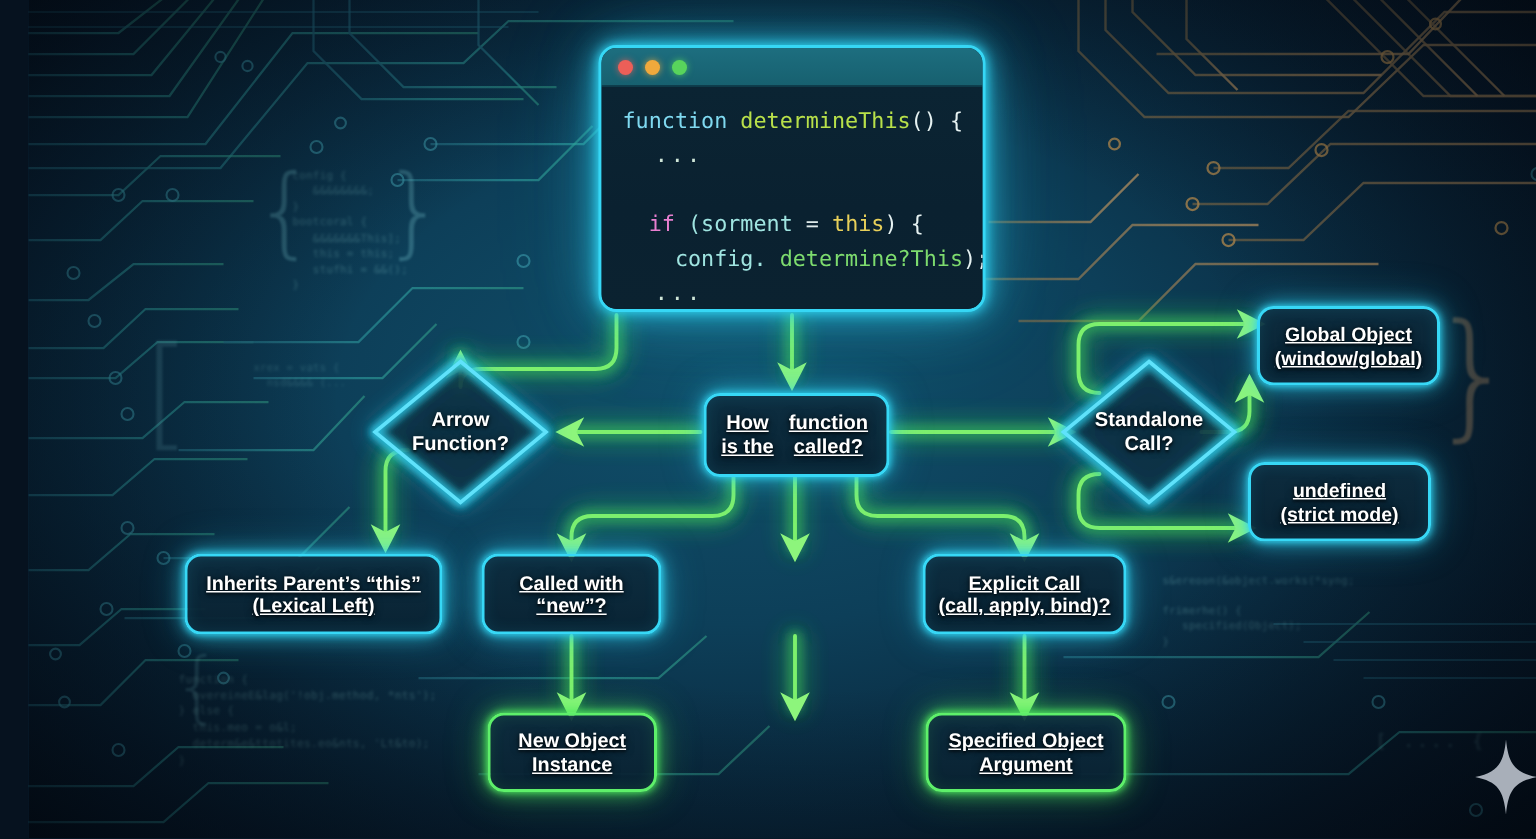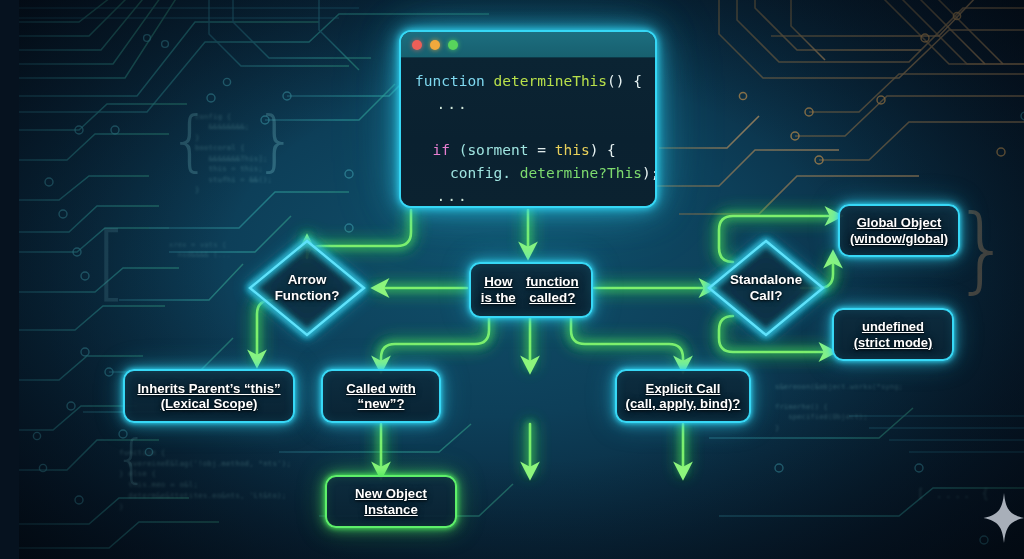--- a/index.html
+++ b/index.html
@@ -452,38 +452,42 @@
     <span>(window/global)</span>
   </div>
 
   <div class="node box" style="left:813px; top:308px; width:122px; height:53px; font-size:13px; flex-direction:column;">
     <span>undefined</span>
     <span>(strict mode)</span>
   </div>
 
   <div class="node box" style="left:104px; top:369px; width:172px; height:54px; font-size:13.2px; flex-direction:column;">
     <span>Inherits Parent’s “this”</span>
-    <span>(Lexical Scope)</span>
+    <span>(Lexical Left)</span>
   </div>
 
   <div class="node box" style="left:302px; top:369px; width:120px; height:54px; font-size:13.2px; flex-direction:column;">
     <span>Called with</span>
     <span>“new”?</span>
   </div>
 
 
   <div class="node box" style="left:596px; top:369px; width:136px; height:54px; font-size:13.2px; flex-direction:column;">
     <span>Explicit Call</span>
     <span>(call, apply, bind)?</span>
   </div>
 
-  <div class="node box green" style="left:306px; top:475px; width:132px; height:53px; font-size:13.2px; flex-direction:column;text-align:right;">
+  <div class="node box green" style="left:306px; top:475px; width:113px; height:53px; font-size:13.2px; flex-direction:column;text-align:right;">
     <span>New Object</span>
     <span>Instance</span>
   </div>
 
 
+  <div class="node box green" style="left:598px; top:475px; width:134px; height:53px; font-size:13.2px; flex-direction:column;">
+    <span>Specified Object</span>
+    <span>Argument</span>
+  </div>
 
   <svg id="sparkle" viewBox="0 0 42 50" xmlns="http://www.w3.org/2000/svg">
     <path d="M21 0 C22.6 16 26.5 22 41.6 25 C26.5 28 22.6 34 21 50 C19.4 34 15.5 28 0.4 25 C15.5 22 19.4 16 21 0 Z" fill="#c5ccd6"></path>
   </svg>
 
 </div>
 
 </body></html>

